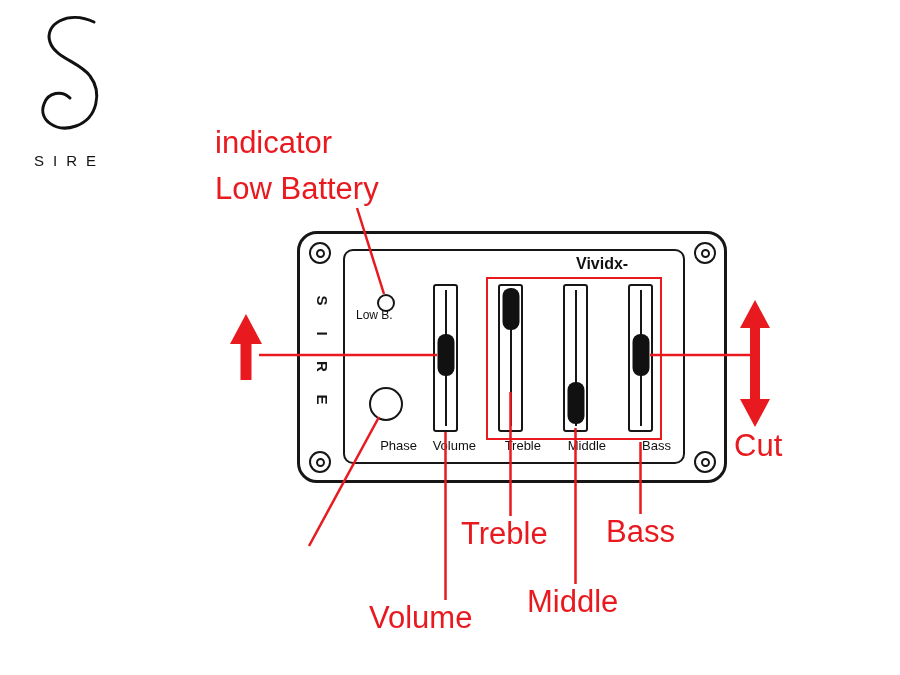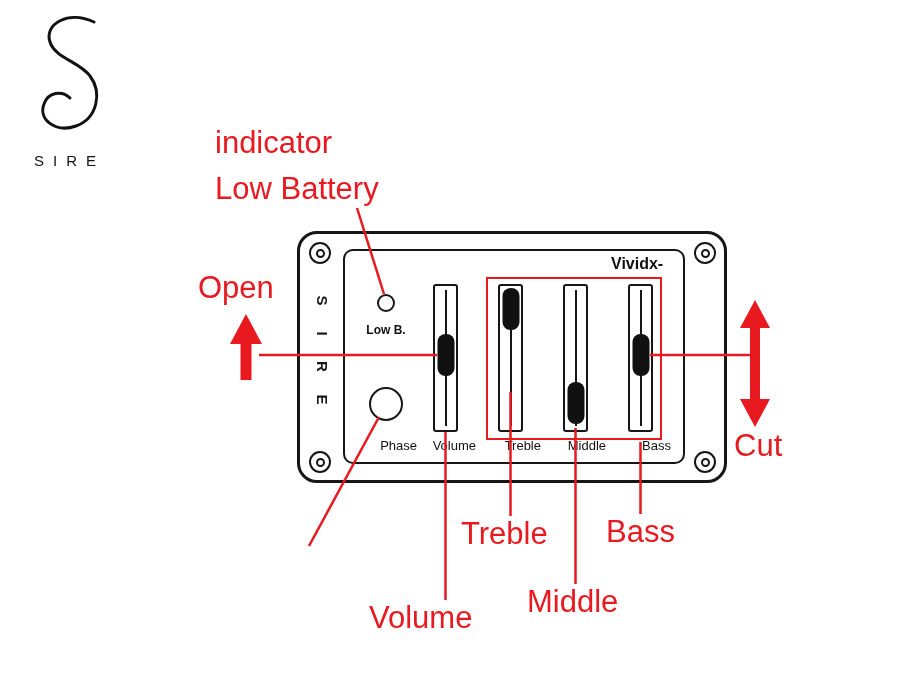--- a/index.html
+++ b/index.html
@@ -29,33 +29,33 @@
   .panel-inner{
     position:absolute;left:343px;top:249px;width:342px;height:215px;
     border:2.5px solid var(--line-black);border-radius:10px;background:#fff;
   }
   .screw{
     position:absolute;width:22px;height:22px;border:2.5px solid var(--line-black);
     border-radius:50%;background:#fff;display:flex;align-items:center;justify-content:center;
   }
   .screw-inner{width:9px;height:9px;border:2px solid var(--line-black);border-radius:50%;}
 
-  .model-label{position:absolute;left:576px;top:255px;font-size:16px;font-weight:600;color:#111;margin-left:35px;}
+  .model-label{position:absolute;left:576px;top:255px;font-size:16px;font-weight:600;color:#111;}
 
   .side-text{
     position:absolute;left:305px;top:292px;width:34px;
     display:flex;flex-direction:column;align-items:center;gap:16px;
   }
   .side-letter{transform:rotate(90deg);font-size:15px;font-weight:600;color:var(--line-black);}
 
   .led{
     position:absolute;left:377px;top:294px;width:18px;height:18px;
     border:2px solid var(--line-black);border-radius:50%;background:#fff;
   }
-  .led-label{position:absolute;left:356px;top:323px;width:60px;text-align:center;font-size:12px;color:#111;font-weight:bold;}
+  .led-label{position:absolute;left:356px;top:308px;width:60px;text-align:left;font-size:12px;color:#111;}
 
   .phase-btn{
     position:absolute;left:369px;top:387px;width:34px;height:34px;
     border:2.5px solid var(--line-black);border-radius:50%;background:#fff;
   }
 
   .track{
     position:absolute;top:284px;width:25px;height:148px;background:#fff;
     border:2.5px solid var(--line-black);border-radius:3px;
   }
@@ -171,20 +171,19 @@
     <line class="red-line" x1="575.5" y1="428" x2="575.5" y2="584"></line>
     <line class="red-line" x1="640.5" y1="442" x2="640.5" y2="514"></line>
     <polygon class="red-fill" points="246,314 262,344 251.5,344 251.5,380 240.5,380 240.5,344 230,344"></polygon>
     <polygon class="red-fill" points="755,300 770,328 760,328 760,399 770,399 755,427 740,399 750,399 750,328 740,328"></polygon>
   </svg>
 
   <div class="red-label two-line" style="left:215px;top:120px">
     <span>indicator</span>
     <span>Low Battery</span>
   </div>
-  <div class="red-label" style="left:198px;top:270px">Open</div>
   <div class="red-label" style="left:734px;top:428px">Cut</div>
   <div class="red-label" style="left:369px;top:600px">Volume</div>
   <div class="red-label" style="left:461px;top:516px">Treble</div>
   <div class="red-label" style="left:527px;top:584px">Middle</div>
   <div class="red-label" style="left:606px;top:514px">Bass</div>
 
 </div>
 
 </body></html>

